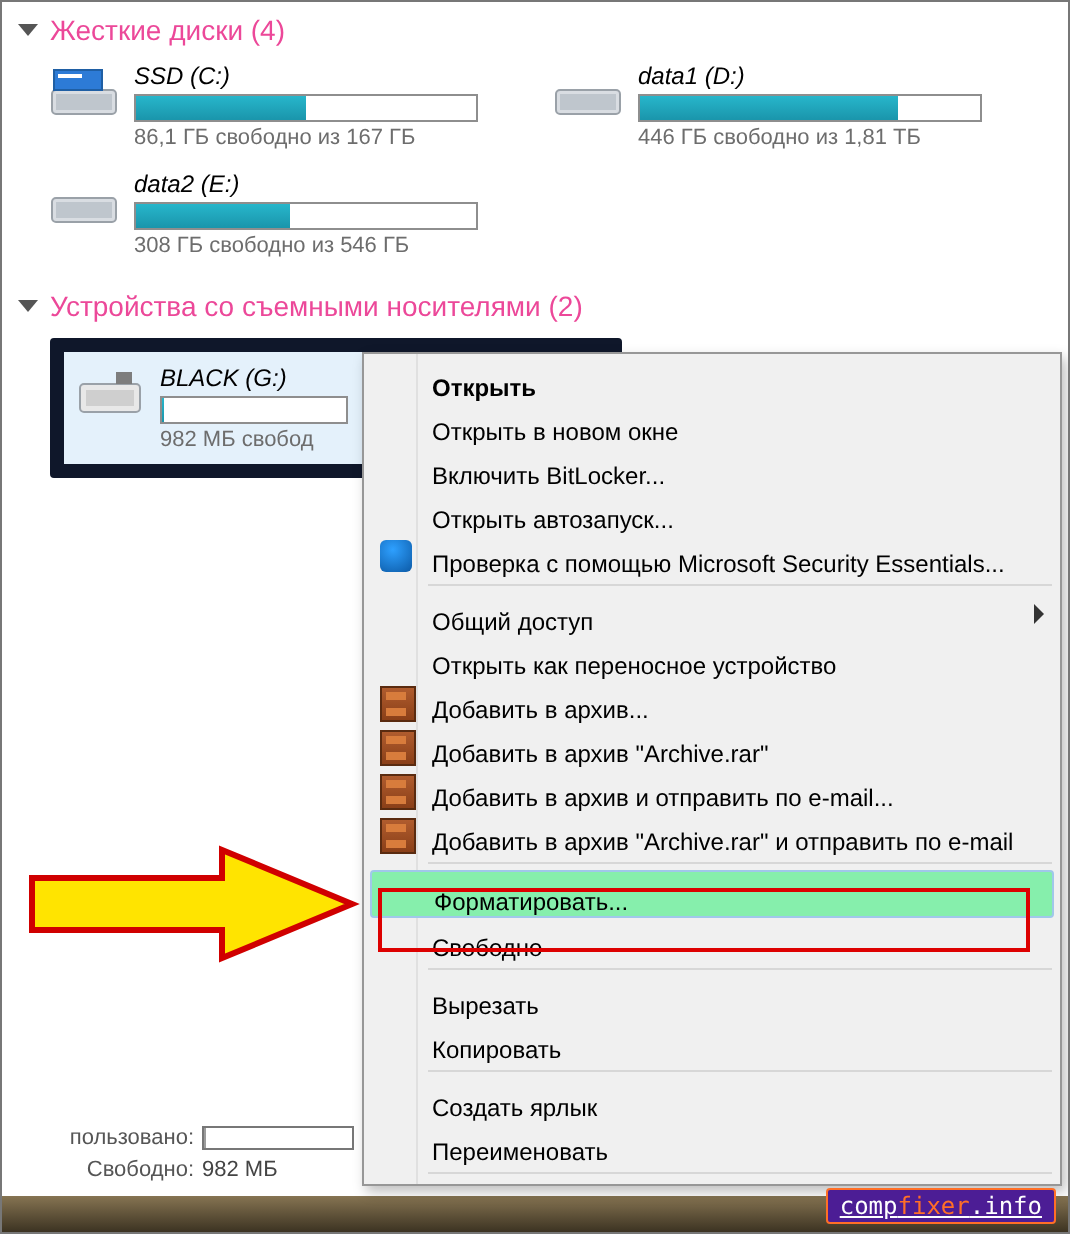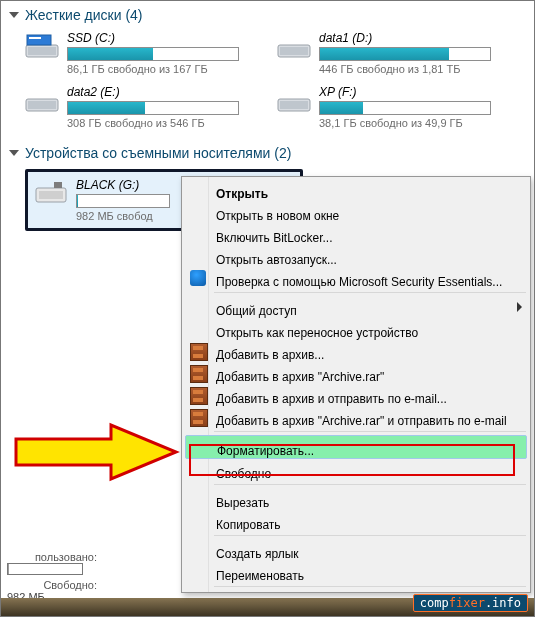--- a/index.html
+++ b/index.html
@@ -5,21 +5,21 @@
   body {
     margin:0; padding:0;
     font:12px "Segoe UI","Tahoma",Arial,sans-serif;
     color:#000; background:#fff;
     width:535px; height:617px; overflow:hidden;
     border:1px solid #777; box-sizing:border-box;
     position:relative;
   }
   .section-hdr {
     display:flex; align-items:center;
-    color:#0c4a6e; font-size:14px;
+    color:#ec4899; font-size:14px;
     margin:6px 0 4px 8px;
   }
   .section-hdr .caret {
     display:inline-block; width:0;height:0;
     border-left:5px solid transparent;
     border-right:5px solid transparent;
     border-top:6px solid #555;
     margin-right:6px;
   }
   .drives {
@@ -44,21 +44,21 @@
   }
   .meter-fill {
     position:absolute; left:0; top:0; bottom:0;
     background:linear-gradient(#27b6cb,#1a95ab);
   }
   .drive-sub { font-size:11px; color:#6d6d6d;}
   
   .removable-row { display:flex; padding:0 6px 0 18px; }
   .drive.selected {
     background:#e4f1fb;
-    border:3px solid #0f172a;
+    border:7px solid #0f172a;
     border-radius:2px;
     padding:6px;
     width:260px;
   }
   .drive.selected .meter{width:92px;}
   
   .ctxmenu {
     position:absolute;
     left:180px; top:175px;
     width:344px;
@@ -110,37 +110,37 @@
     position:absolute; left:0; top:0; bottom:0; width:26px;
     background:#f0f0f0; border-right:1px solid #e0e0e0;
   }
   
   .status {
     position:absolute; left:0; bottom:18px; height:42px;
     width:180px; font-size:11px; color:#444;
     display:flex; flex-direction:column; justify-content:center;
     gap:4px; padding-left:6px;
   }
-  .status-row{ display:flex; flex-direction:column;}
+  .status-row{ display:flex; align-items:center;}
   .status-row .lbl{ width:90px; text-align:right; color:#555; margin-right:4px;}
   .status-row .bar{
     width:74px;height:10px;border:1px solid #777;background:#fff;position:relative;
   }
   .status-row .bar .f{position:absolute;left:0;top:0;bottom:0;background:#9c9c9c;}
   
   .darkbar{
     position:absolute; left:0; right:0; bottom:0; height:18px;
     background:linear-gradient(#867452,#3c3322);
   }
   
   .badge{
     position:absolute; right:6px; bottom:4px;
-    background:#0c4a6e; color:#fff; font-family:monospace;
+    background:#4c1d95; color:#fff; font-family:monospace;
     font-size:12px; padding:1px 6px; border:1px solid #ff6f27;
-    border-radius:2px; z-index:8;
+    border-radius:2px; z-index:8;text-decoration:underline;
   }
   .badge .hl{color:#ff6f27;}
   
   .arrow{
     position:absolute; left:10px; top:420px; z-index:7;
     width:170px; height:62px; pointer-events:none;
   }
   
   .ico-rar{background:linear-gradient(#b05c2e,#8a3f18);border:1px solid #5a2b10;}
   .ico-rar:before{content:"";position:absolute;left:2px;top:2px;width:10px;height:4px;background:#d87c3c;}
@@ -197,35 +197,20 @@
         </svg>
     </span>
     <div class="drive-body">
       <div class="drive-name">data2 (E:)</div>
       <div class="meter">
           <div class="meter-fill" style="width:45%"></div>
         </div>
       <div class="drive-sub">308 ГБ свободно из 546 ГБ</div>
     </div>
   </div>
-  <div class="drive">
-    <span class="drive-icon">
-      <svg viewBox="0 0 34 30">
-          <rect x="1" y="14" width="32" height="12" rx="2" fill="#d9dde2" stroke="#9aa1a8"></rect>
-          <rect x="3" y="16" width="28" height="8" fill="#bfc6cd"></rect>
-        </svg>
-    </span>
-    <div class="drive-body">
-      <div class="drive-name">XP (F:)</div>
-      <div class="meter">
-          <div class="meter-fill" style="width:25%"></div>
-        </div>
-      <div class="drive-sub">38,1 ГБ свободно из 49,9 ГБ</div>
-    </div>
-  </div>
 </div>
 
 <div class="section-hdr">
   <span class="caret"></span>
   <span>Устройства со съемными носителями (2)</span>
 </div>
 
 <div class="removable-row">
   <div class="drive selected">
     <span class="drive-icon">

